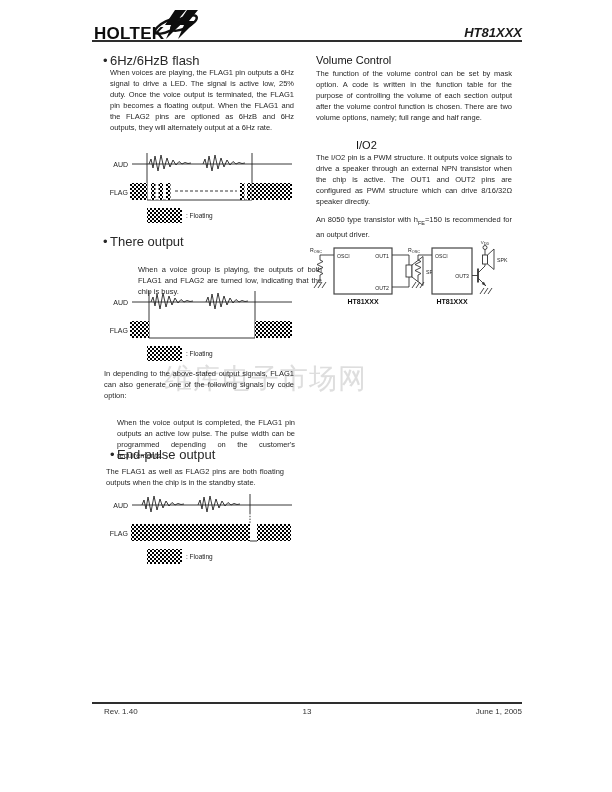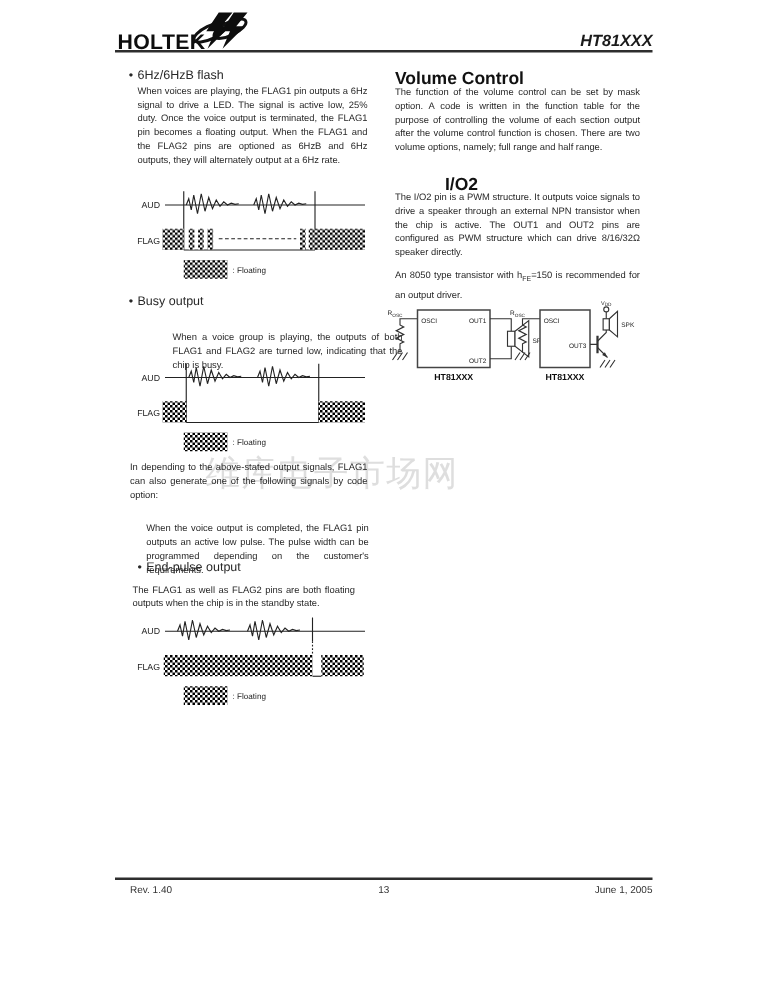--- a/index.html
+++ b/index.html
@@ -11,22 +11,22 @@
       opacity:.6;letter-spacing:1px;white-space:nowrap;font-family:"DejaVu Sans",sans-serif;}
   .logo-text{position:absolute;left:94px;top:24px;font-size:17px;font-weight:bold;
              letter-spacing:.3px;color:#0d0d0d;z-index:1;}
   .emblem{position:absolute;left:152px;top:9px;z-index:1;}
   .partno{position:absolute;left:392px;top:25px;width:130px;text-align:right;font-size:13px;
           font-weight:bold;font-style:italic;color:#1a1a1a;z-index:1;}
   .hdr-rule{position:absolute;left:92px;top:40px;width:430px;height:2px;background:#2e2e2e;z-index:1;}
   .ftr-rule{position:absolute;left:92px;top:702px;width:430px;height:2px;background:#2e2e2e;z-index:1;}
   .ftr{position:absolute;top:707px;font-size:8px;color:#333;z-index:1;}
   .para{font-size:7.5px;line-height:11px;text-align:justify;color:#282828;z-index:1;}
-  .h1{font-size:14px;font-weight:bold;color:#111;z-index:1;}
-  .brow{font-size:10px;line-height:11px;color:#282828;z-index:1;white-space:nowrap;}
+  .h1{font-size:11px;font-weight:normal;color:#111;z-index:1;}
+  .brow{font-size:13px;line-height:11px;color:#282828;z-index:1;white-space:nowrap;}
   .bmark{display:inline-block;width:7px;}
   sub{font-size:5.5px;}
   svg{z-index:1;}
   svg text{font-family:"Liberation Sans",sans-serif;}
   .wlabel{font-size:7px;fill:#222;}
   .wsmall{font-size:6.5px;fill:#222;}
   .wline{stroke:#222;stroke-width:.9;fill:none;}
   .dash{stroke-dasharray:3,2;}
   .dotl{stroke-dasharray:1.4,1.4;}
   .burst{stroke:#222;stroke-width:.9;fill:none;}
@@ -80,21 +80,21 @@
     <rect x="66" y="33" width="4.5" height="17" fill="url(#ck1)"></rect>
     <line class="wline dash" x1="75" y1="41" x2="137" y2="41"></line>
     <rect x="140" y="33" width="4.5" height="17" fill="url(#ck1)"></rect>
     <rect x="147" y="33" width="4.5" height="17" fill="url(#ck1)"></rect>
     <rect x="152" y="33" width="40" height="17" fill="url(#ck1)"></rect>
     <rect x="47" y="58" width="35" height="15" fill="url(#ck1)"></rect>
     <text x="86" y="68" class="wsmall">: Floating</text>
   </svg>
 
   <div class="abs brow" style="left:103px;top:236px;">
-    <span class="bmark">•</span><span>Busy output</span>
+    <span class="bmark">•</span><span>There output</span>
   </div>
   <div class="abs para" style="left:110px;top:264px;width:184px;margin-left:28px;">When a voice group is playing, the outputs of both FLAG1 and FLAG2 are turned low, indicating that the chip is busy.</div>
 
   <svg class="abs" style="left:100px;top:288px;" width="196" height="80" viewBox="0 0 196 80">
     <defs>
       <pattern id="ck2" width="4" height="4" patternUnits="userSpaceOnUse">
         <rect width="4" height="4" fill="#fff"></rect>
         <path d="M0,0h2v2h-2z M2,2h2v2h-2z" fill="#000"></path>
       </pattern>
     </defs>

